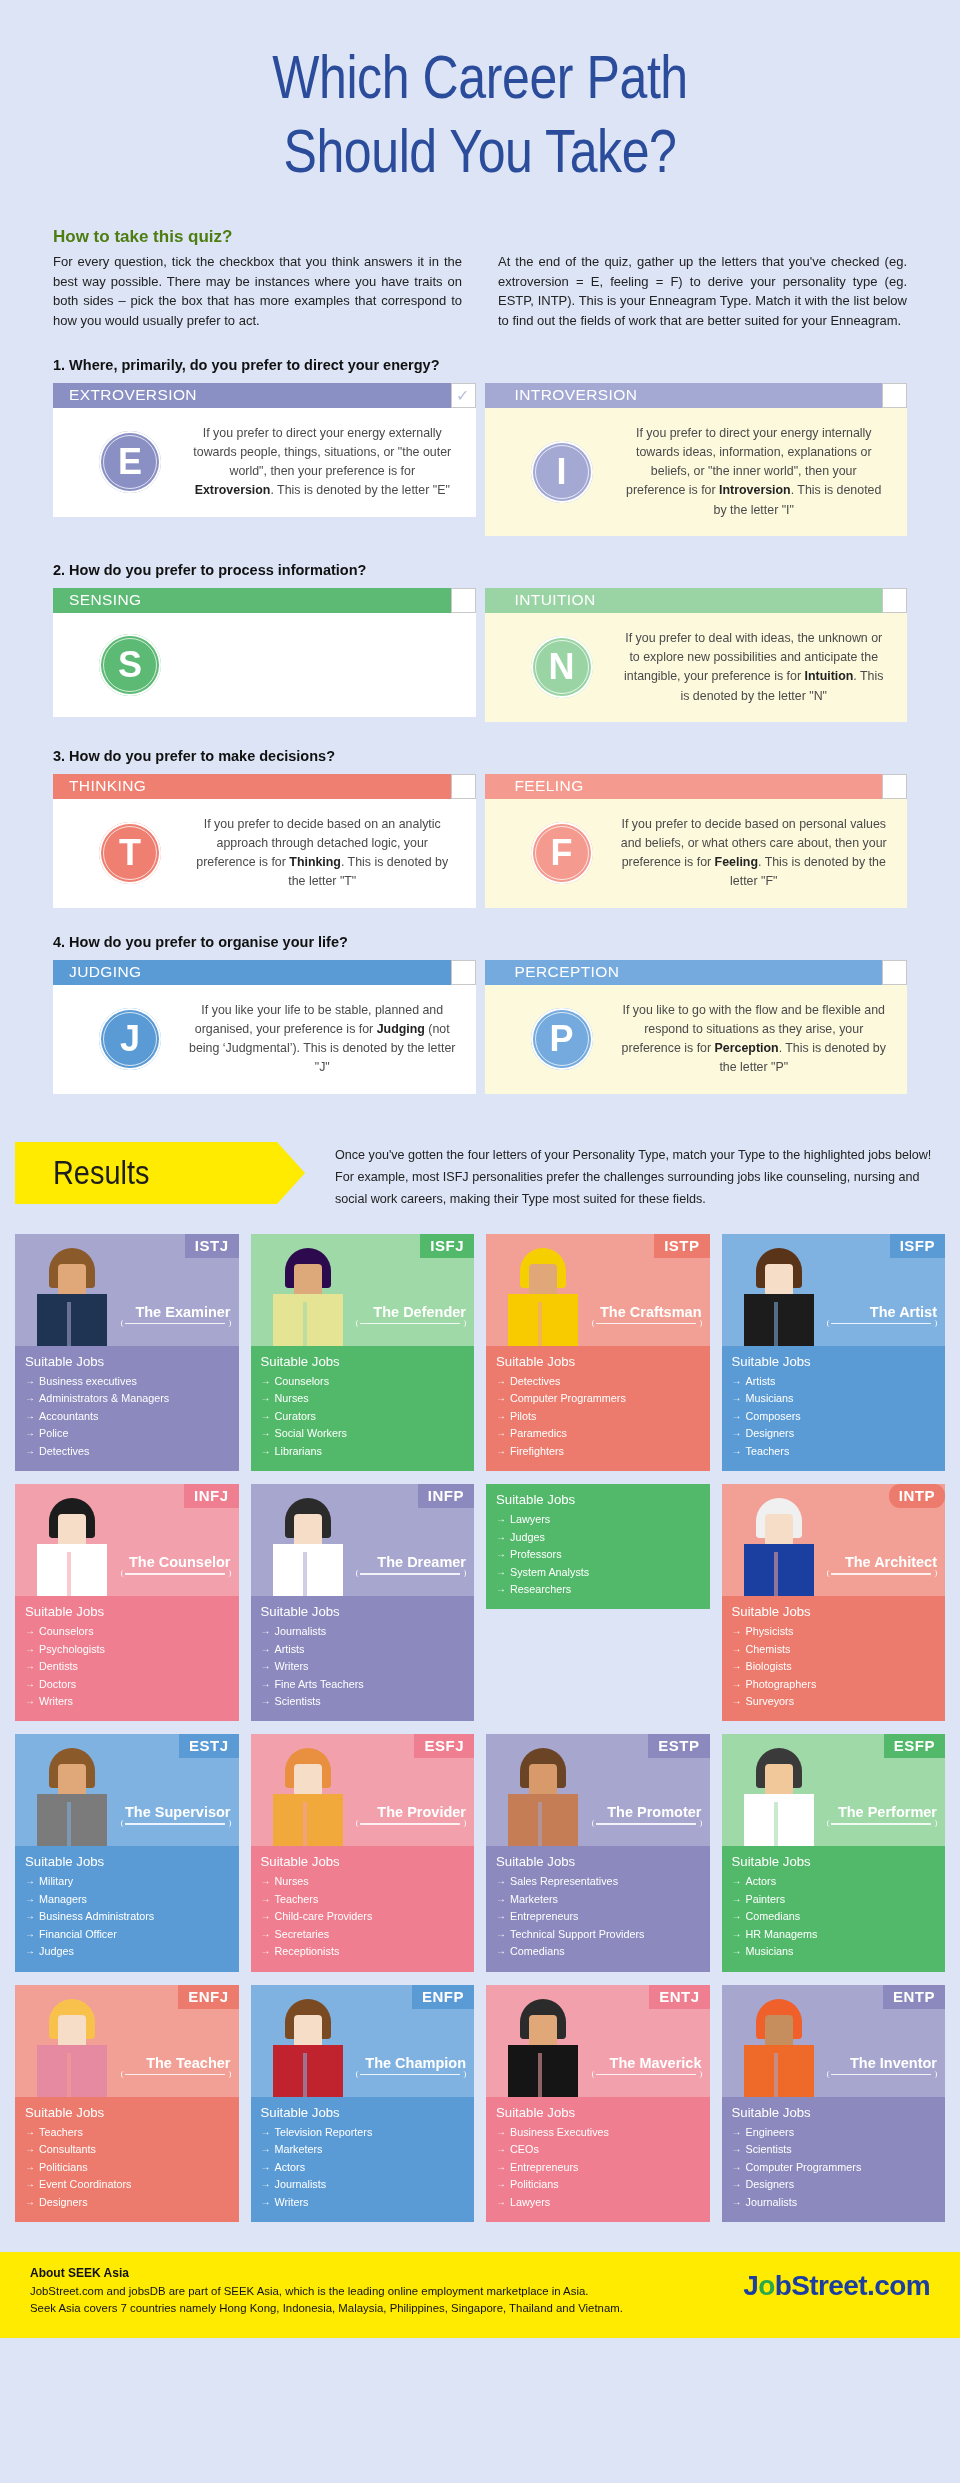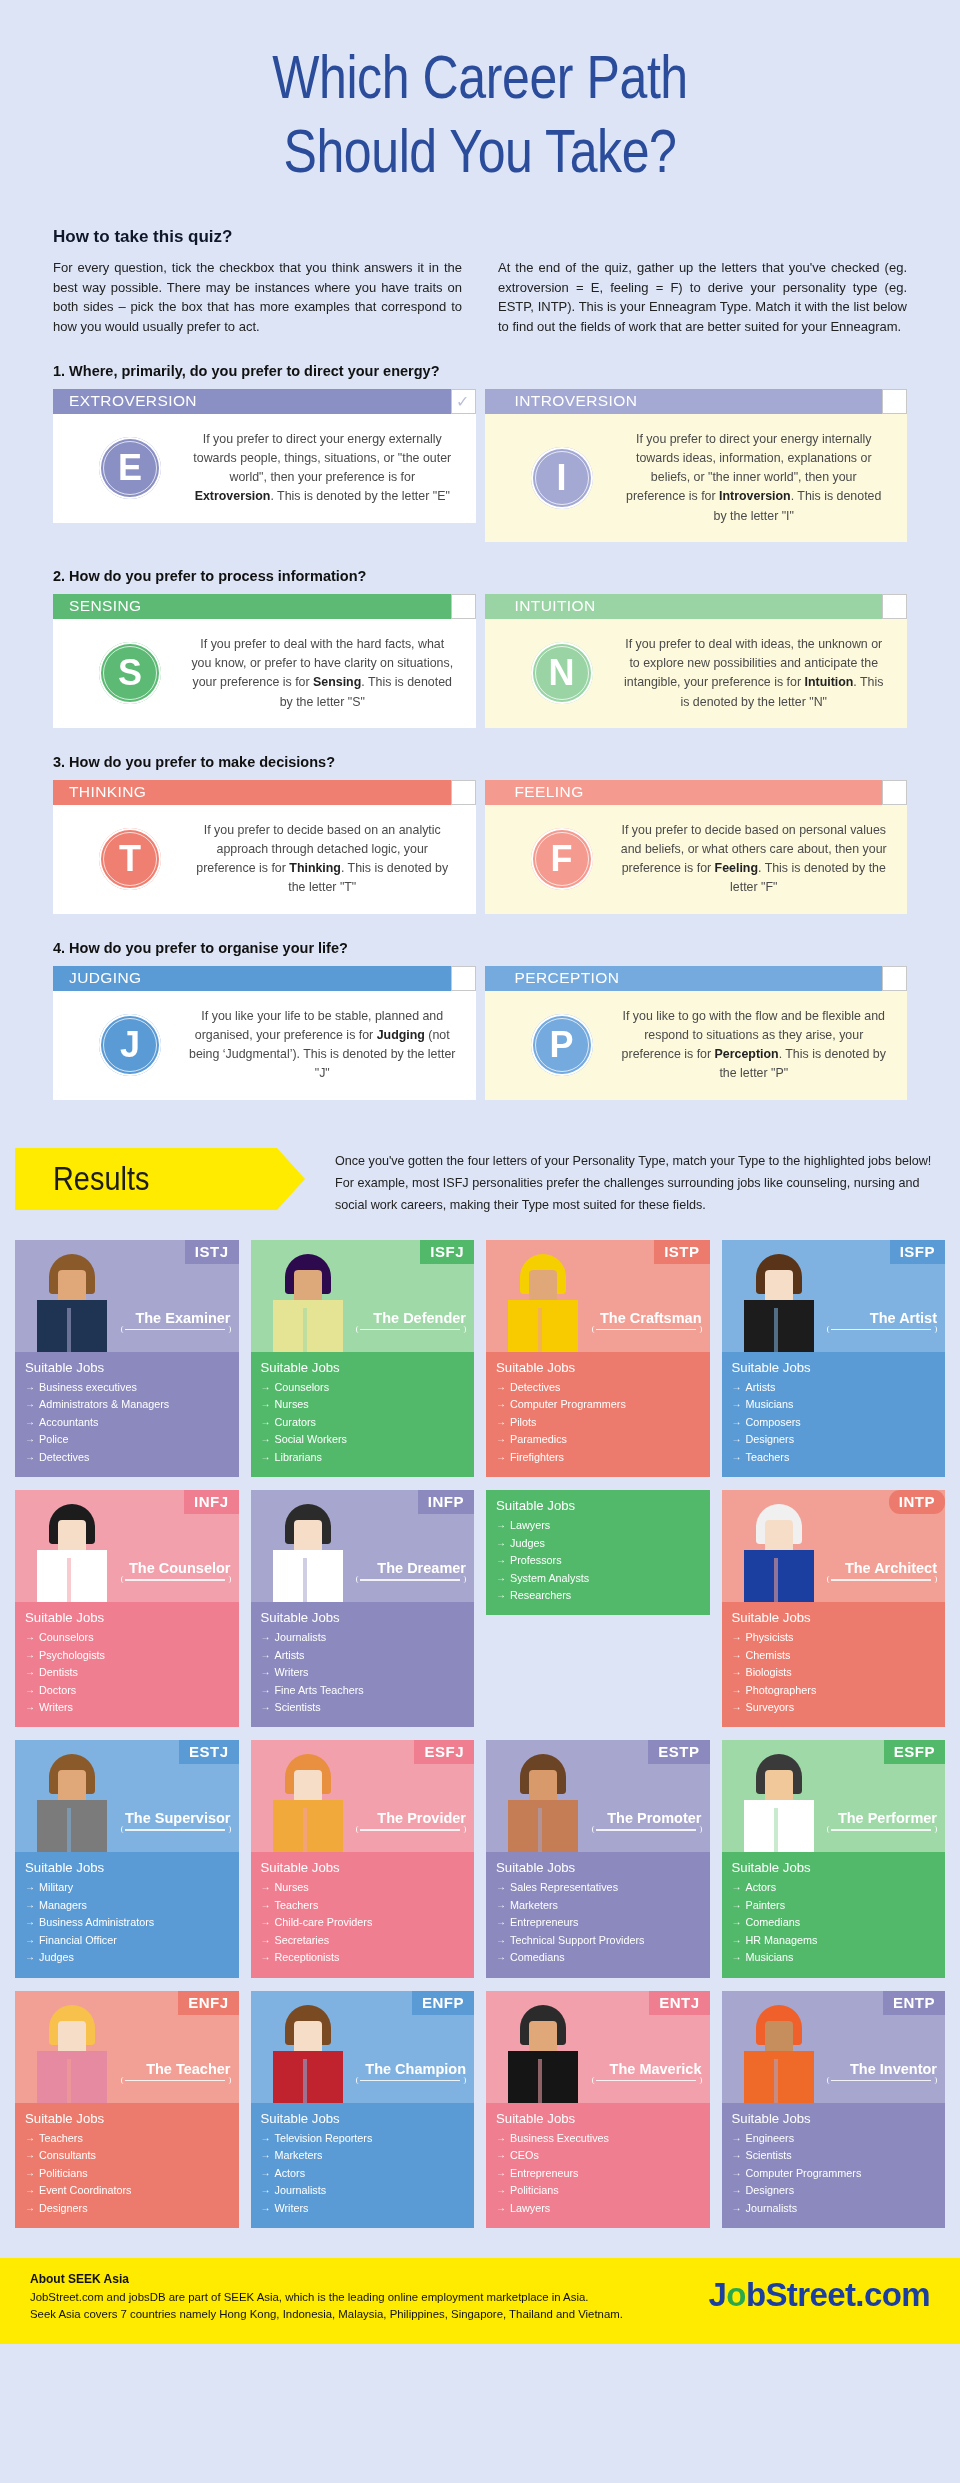--- a/index.html
+++ b/index.html
@@ -21,22 +21,22 @@
     color: #2a4c9b;
     letter-spacing: -0.5px;
     transform: scaleX(0.82);
   }
 
   
   .intro { width: 854px; margin: 30px auto 0; }
   .intro h2 {
     font-size: 17px;
     font-weight: bold;
-    color: #0f172a;
-    margin-bottom: 11px;
+    color: #4d7c0f;
+    margin-bottom: 5px;
   }
   .intro-cols { display: flex; gap: 36px; }
   .intro-cols p {
     flex: 1;
     font-size: 13px;
     line-height: 1.52;
     text-align: justify;
     color: #222;
   }
 
@@ -237,21 +237,21 @@
     padding: 14px 30px 20px;
     display: flex;
     align-items: flex-start;
     justify-content: space-between;
     min-height: 82px;
   }
   .footer-left { max-width: 700px; }
   .footer-left h3 { font-size: 12px; color: #111; margin-bottom: 3px; }
   .footer-left p { font-size: 11.4px; line-height: 1.5; color: #111; }
   .brand {
-    font-size: 33px;
+    font-size: 28px;
     font-weight: bold;
     color: #1b3fa0;
     letter-spacing: -0.6px;
     white-space: nowrap;
     padding-top: 4px;
   }
   .brand .o { color: #2aa84a; }
 </style>
 </head>
 <body>
@@ -314,21 +314,20 @@
             <div class="qhead" style="background: rgb(92, 186, 116);">
               <span>SENSING</span>
               <div class="checkbox"></div>
             </div>
             <div class="qbody left">
               <div class="letter-wrap">
                 <div class="letter" style="background: rgb(92, 186, 116);">
                   <span>S</span>
                 </div>
               </div>
-              <div class="qtext">If you prefer to deal with the hard facts, what you know, or prefer to have clarity on situations, your preference is for <b>Sensing</b>. This is denoted by the letter "S"</div>
             </div>
           </div>
           <div class="qcard">
             <div class="qhead right-label" style="background: rgb(154, 212, 164);">
               <span>INTUITION</span>
               <div class="checkbox"></div>
             </div>
             <div class="qbody right">
               <div class="letter-wrap">
                 <div class="letter" style="background: rgb(154, 212, 164);">

